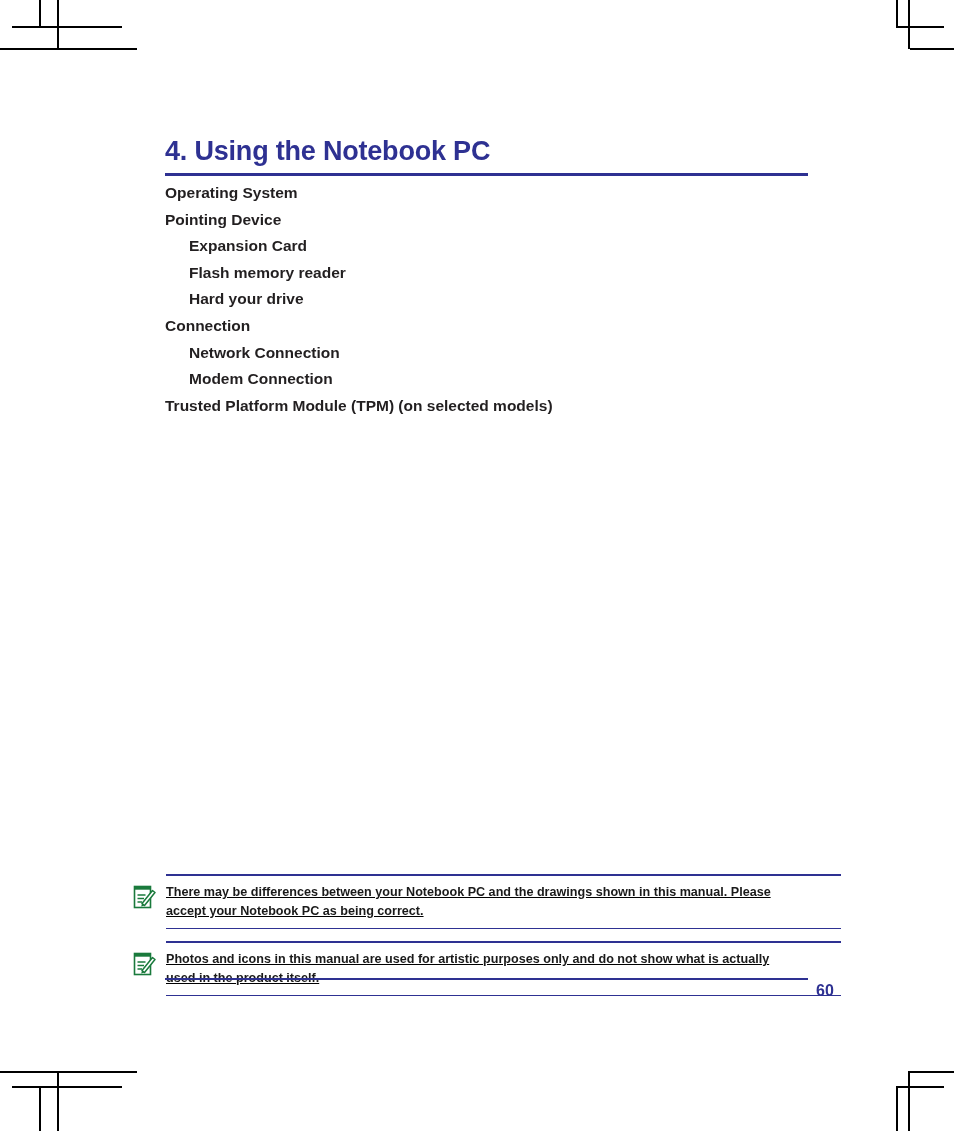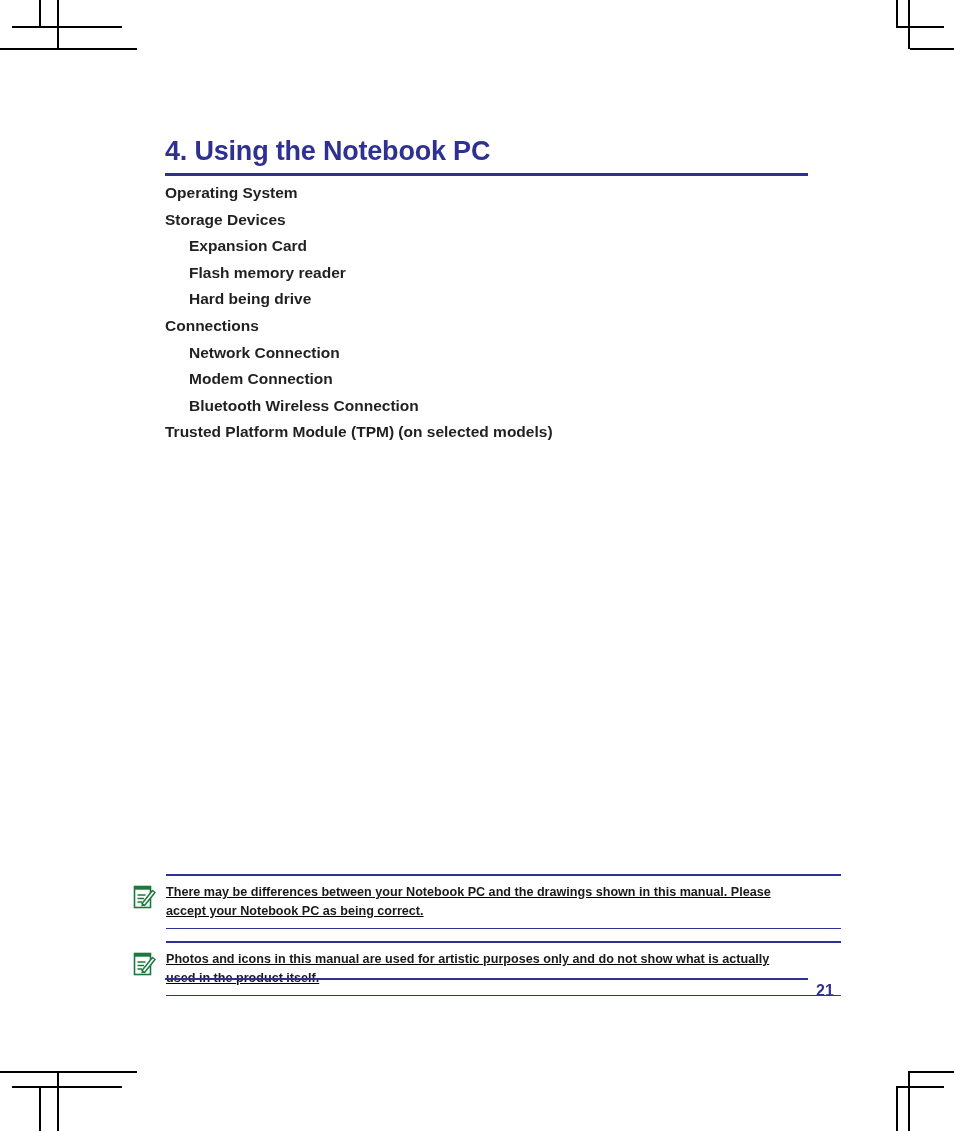--- a/index.html
+++ b/index.html
@@ -155,28 +155,27 @@
   <div class="crop v" style="left:896px; top:1086px; height:48px;"></div>
 </div>
 
 <div class="page">
 
   <div class="chapter-title">4. Using the Notebook PC</div>
   <div class="title-rule"></div>
 
   <div class="toc" id="toc-list">
       <div class="toc-item level-1">Operating System</div>
-      <div class="toc-item level-1">Storage Devices</div>
+      <div class="toc-item level-1">Pointing Device</div>
       <div class="toc-item level-2">Expansion Card</div>
       <div class="toc-item level-2">Flash memory reader</div>
-      <div class="toc-item level-2">Hard being drive</div>
-      <div class="toc-item level-1">Connections</div>
+      <div class="toc-item level-2">Hard your drive</div>
+      <div class="toc-item level-1">Connection</div>
       <div class="toc-item level-2">Network Connection</div>
       <div class="toc-item level-2">Modem Connection</div>
-      <div class="toc-item level-2">Bluetooth Wireless Connection</div>
       <div class="toc-item level-1">Trusted Platform Module (TPM) (on selected models)</div>
     </div>
 
   <div class="notes" id="notes-list">
       <div class="note">
         <div class="note-rule"></div>
         <div class="note-body">
           <span class="note-icon"><svg viewBox="0 0 23 26" width="23" height="26">
               <rect x="1.5" y="2.5" width="16" height="21" fill="#ffffff" stroke="#1a7a3c" stroke-width="1.6"></rect>
               <rect x="1.5" y="2.5" width="16" height="3.2" fill="#1a7a3c"></rect>
@@ -202,15 +201,15 @@
               <path d="M9 19.5 L19.5 6.5 L22 8.5 L11.5 21.5 Z" fill="#ffffff" stroke="#1a7a3c" stroke-width="1.5" stroke-linejoin="round"></path>
               <path d="M9 19.5 L11.5 21.5 L8.2 22.4 Z" fill="#1a7a3c"></path>
             </svg></span>
           <div class="note-text">Photos and icons in this manual are used for artistic purposes only and do not show what is actually used in the product itself.</div>
         </div>
         <div class="note-rule"></div>
       </div>
     </div>
 
   <div class="footer-rule"></div>
-  <div class="page-number">21</div>
+  <div class="page-number">60</div>
 
 </div>
 
 </body></html>

